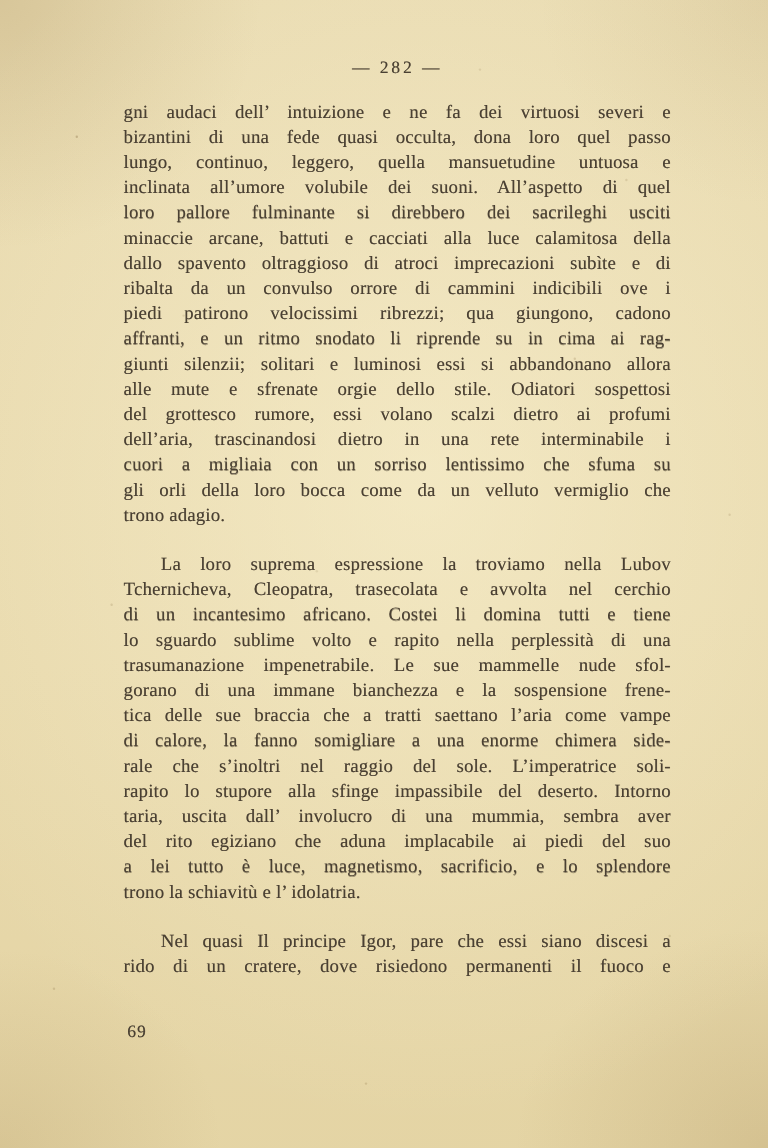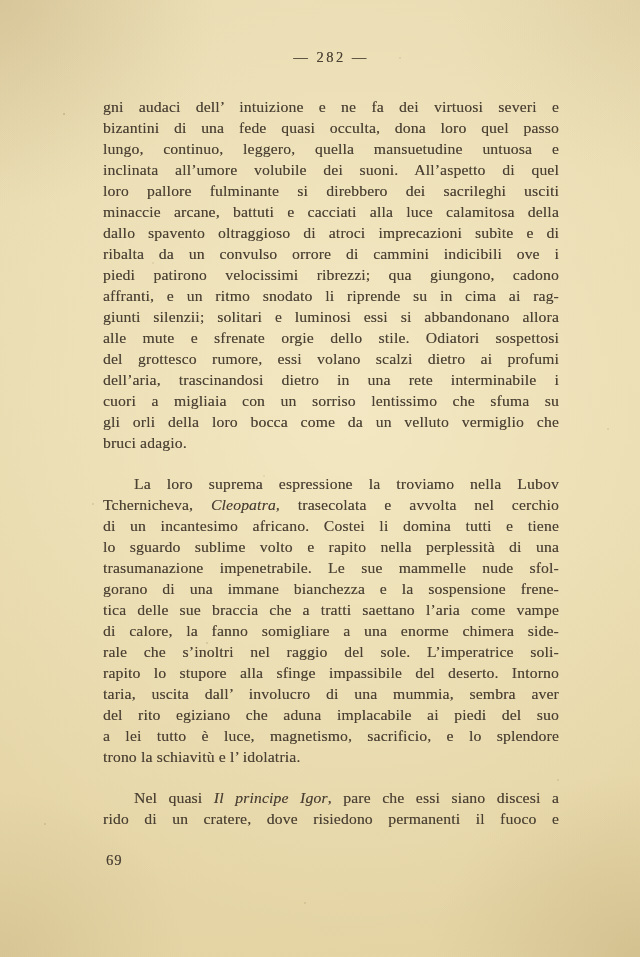--- a/index.html
+++ b/index.html
@@ -48,34 +48,34 @@
     top: 49px; left: 103px;
     width: 456px;
     text-align: center;
     font-size: 14.5px;
     letter-spacing: 2.5px;
     text-shadow: 0.2px 0.2px 0.4px rgba(64,54,38,0.55);
   }
 
   .text-block {
     position: absolute;
-    top: 96px; left: 103px;
+    top: 83px; left: 103px;
     width: 456px;
     font-size: 15.6px;
     line-height: 21px;
     letter-spacing: 0.012em;
     text-shadow: 0.2px 0.2px 0.4px rgba(64,54,38,0.50);
   }
 
   .paragraph + .paragraph { margin-top: 20px; }
 
   .line { text-align: justify; }
   .line.just { text-align-last: justify; }
   .line.indent { text-indent: 31px; }
-  .em { font-style: italic; }
+  .em { }
 
   .folio {
     position: absolute;
     top: 852px; left: 106px;
     font-size: 14.5px;
     letter-spacing: 1px;
     text-shadow: 0.2px 0.2px 0.4px rgba(64,54,38,0.55);
   }
 </style>
 </head>
@@ -97,21 +97,21 @@
         <div class="line just"><span>dallo spavento oltraggioso di atroci imprecazioni subìte e di</span></div>
         <div class="line just"><span>ribalta da un convulso orrore di cammini indicibili ove i</span></div>
         <div class="line just"><span>piedi patirono velocissimi ribrezzi; qua giungono, cadono</span></div>
         <div class="line just"><span>affranti, e un ritmo snodato li riprende su in cima ai rag-</span></div>
         <div class="line just"><span>giunti silenzii; solitari e luminosi essi si abbandonano allora</span></div>
         <div class="line just"><span>alle mute e sfrenate orgie dello stile. Odiatori sospettosi</span></div>
         <div class="line just"><span>del grottesco rumore, essi volano scalzi dietro ai profumi</span></div>
         <div class="line just"><span>dell’aria, trascinandosi dietro in una rete interminabile i</span></div>
         <div class="line just"><span>cuori a migliaia con un sorriso lentissimo che sfuma su</span></div>
         <div class="line just"><span>gli orli della loro bocca come da un velluto vermiglio che</span></div>
-        <div class="line"><span>bruci adagio.</span></div>
+        <div class="line"><span>trono adagio.</span></div>
       </div>
       <div class="paragraph">
         <div class="line just indent"><span>La loro suprema espressione la troviamo nella Lubov</span></div>
         <div class="line just"><span>Tchernicheva, </span><span class="em">Cleopatra,</span><span> trasecolata e avvolta nel cerchio</span></div>
         <div class="line just"><span>di un incantesimo africano. Costei li domina tutti e tiene</span></div>
         <div class="line just"><span>lo sguardo sublime volto e rapito nella perplessità di una</span></div>
         <div class="line just"><span>trasumanazione impenetrabile. Le sue mammelle nude sfol-</span></div>
         <div class="line just"><span>gorano di una immane bianchezza e la sospensione frene-</span></div>
         <div class="line just"><span>tica delle sue braccia che a tratti saettano l’aria come vampe</span></div>
         <div class="line just"><span>di calore, la fanno somigliare a una enorme chimera side-</span></div>

